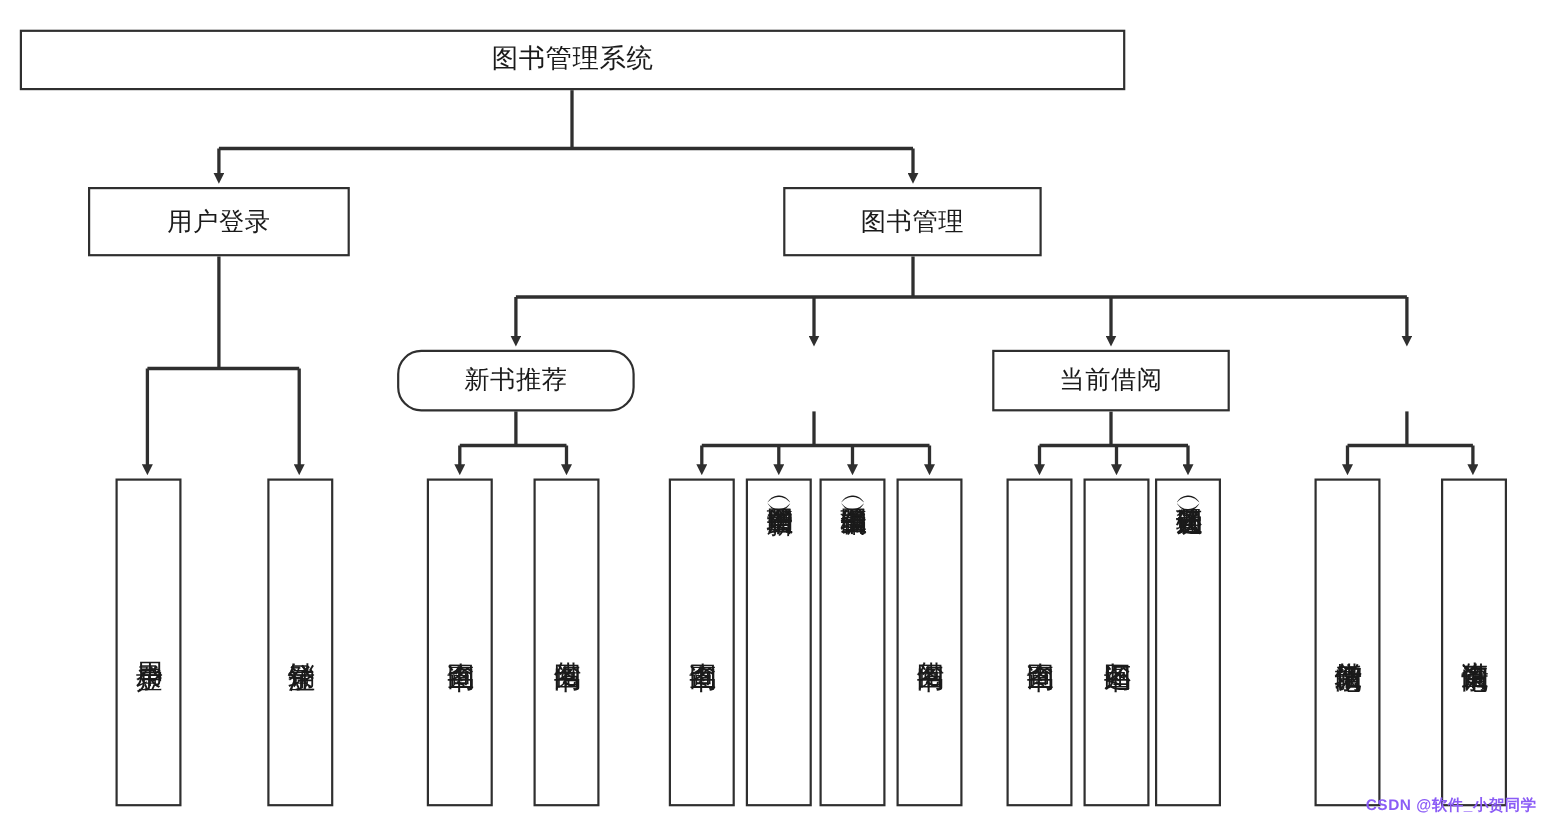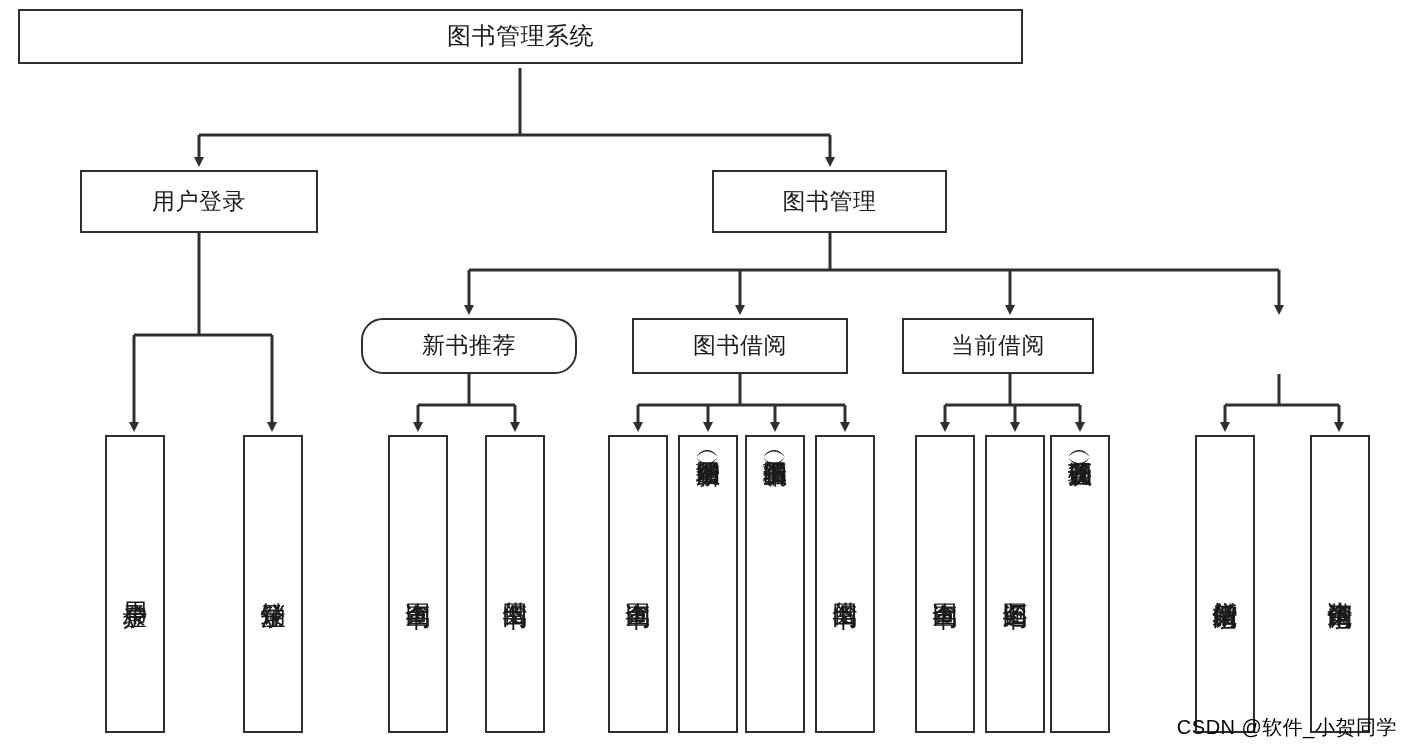--- a/index.html
+++ b/index.html
@@ -66,24 +66,25 @@
     letter-spacing: 0px;
   }
   .node.vert.centered {
     align-items: center;
     padding-top: 0;
   }
   #watermark {
     position: absolute;
     right: 8px;
     bottom: 6px;
-    font-size: 20px;
-    color: #000000;
+    font-size: 14px;
+    color: #8b5cf6;
     letter-spacing: 0.5px;
     white-space: nowrap;
+    font-weight: bold;
   }
 </style>
 </head>
 <body>
 
 <div id="canvas">
 
   <svg id="edges" viewBox="0 0 1405 747" xmlns="http://www.w3.org/2000/svg">
     <defs>
       <marker id="arrow" markerWidth="10" markerHeight="10" refX="1" refY="5" orient="auto" markerUnits="userSpaceOnUse">
@@ -132,38 +133,35 @@
       <path d="M1015,405 L1015,423" marker-end="url(#arrow)"></path>
       <path d="M1080,405 L1080,423" marker-end="url(#arrow)"></path>
 
       <path d="M1279,374 L1279,405"></path>
       <path d="M1225,405 L1339,405"></path>
       <path d="M1225,405 L1225,423" marker-end="url(#arrow)"></path>
       <path d="M1339,405 L1339,423" marker-end="url(#arrow)"></path>
     </g>
   </svg>
 
-  <div class="node root horiz" style="left:18px; top:9px; width:1005px; height:55px;">
+  <div class="node root horiz" style="left:18px; top:27px; width:1005px; height:55px;">
     <span class="label">图书管理系统</span>
   </div>
 
   <div class="node horiz" style="left:80px; top:170px; width:238px; height:63px;">
     <span class="label">用户登录</span>
   </div>
   <div class="node horiz" style="left:712px; top:170px; width:235px; height:63px;">
     <span class="label">图书管理</span>
   </div>
 
   <div class="node horiz" style="left:361px; top:318px; width:216px; height:56px;border-radius:22px;">
     <span class="label">新书推荐</span>
   </div>
-  <div class="node horiz" style="left:632px; top:318px; width:216px; height:56px;">
-    <span class="label">图书借阅</span>
-  </div>
-  <div class="node horiz" style="left:902px; top:318px; width:192px; height:56px;">
+  <div class="node horiz" style="left:902px; top:318px; width:216px; height:56px;">
     <span class="label">当前借阅</span>
   </div>
 
   <div class="node vert centered" style="left:105px; top:435px; width:60px; height:298px;">
     <span class="label">用户登录</span>
   </div>
   <div class="node vert centered" style="left:243px; top:435px; width:60px; height:298px;">
     <span class="label">注销登录</span>
   </div>
 

